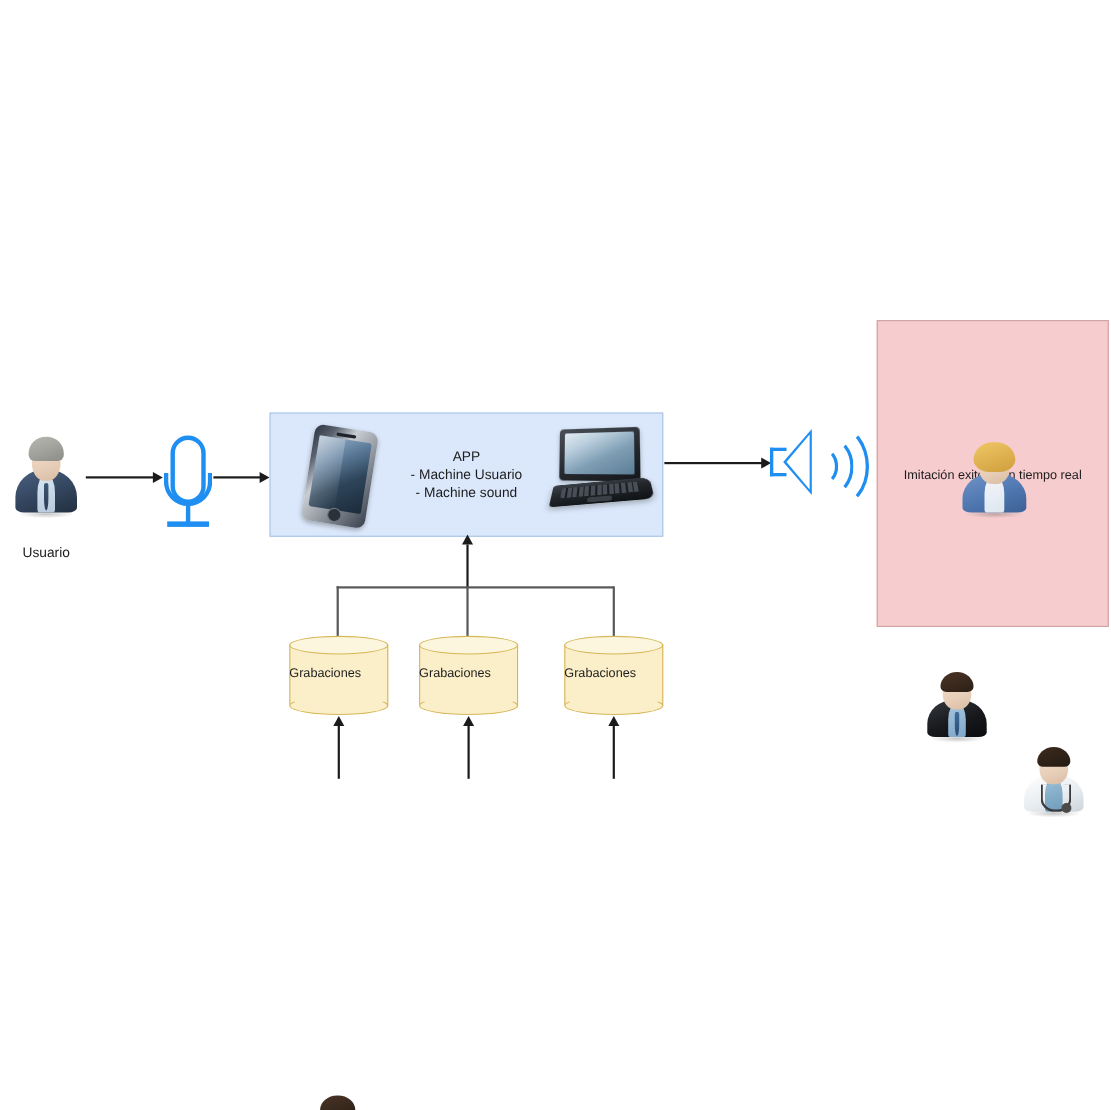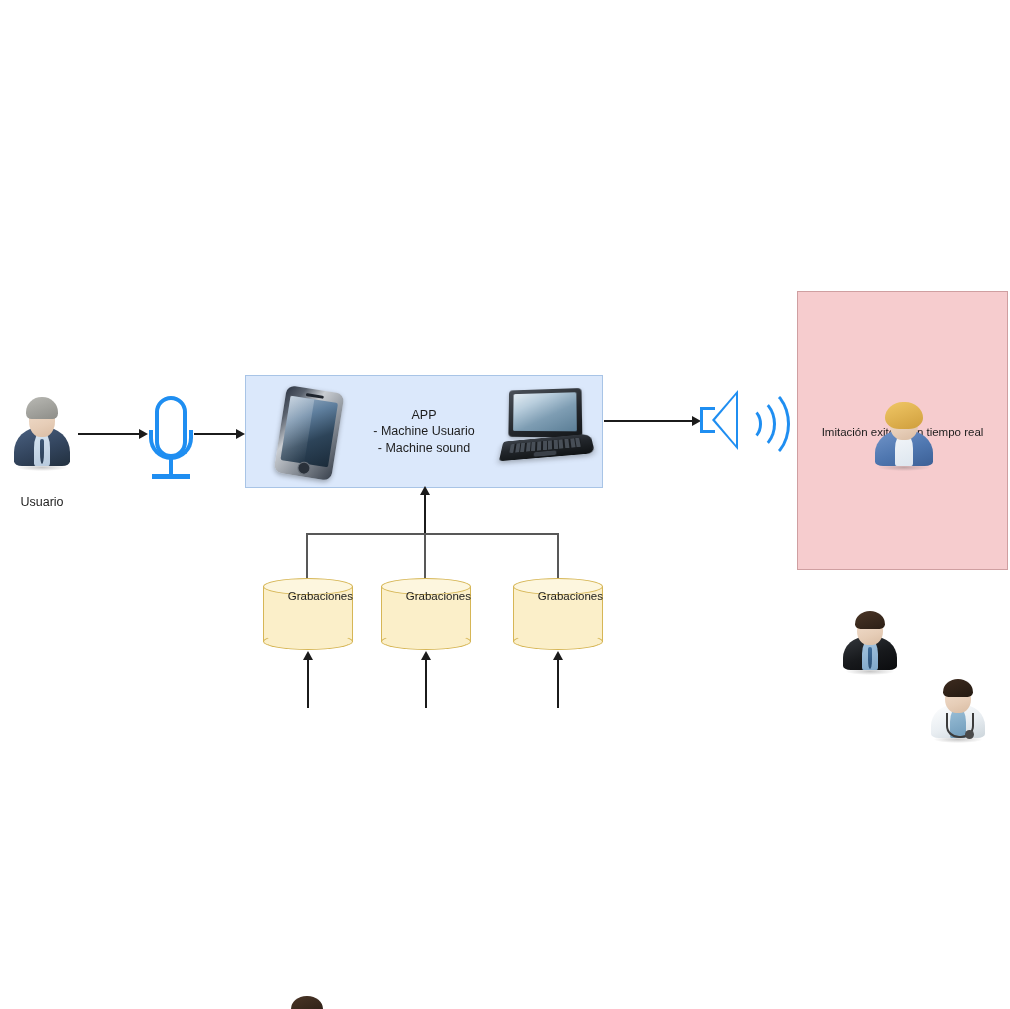--- a/index.html
+++ b/index.html
@@ -24,21 +24,21 @@
   
   .cyl{width:90px;height:72px;}
   .cyl .body{position:absolute;left:0;top:8px;width:90px;height:56px;
              background:#fbefc9;border-left:1.6px solid #d6b656;border-right:1.6px solid #d6b656;
              box-sizing:border-box;}
   .cyl .top{position:absolute;left:0;top:0px;width:90px;height:17px;
             background:#fdf6de;border:1.6px solid #d6b656;border-radius:50%;box-sizing:border-box;}
   .cyl .bot{position:absolute;left:0;top:55px;width:90px;height:17px;
             background:#fbefc9;border:1.6px solid #d6b656;border-radius:50%;box-sizing:border-box;
             border-top-color:transparent;}
-  .cyl .cl{position:absolute;left:0;right:0;top:12px;text-align:right;
+  .cyl .cl{position:absolute;left:0;right:0;top:28px;text-align:left;
            font-size:11.5px;color:#1c1c1c;z-index:4;}
 
   
   .ln{position:absolute;background:#585858;}
   .hln{height:1.4px;}
   .vln{width:1.4px;}
   .arrowhead{position:absolute;width:0;height:0;}
   .ah-right{border-top:5px solid transparent;border-bottom:5px solid transparent;border-left:9px solid #1b1b1b;}
   .ah-up{border-left:5px solid transparent;border-right:5px solid transparent;border-bottom:9px solid #1b1b1b;}
   .lnk{position:absolute;background:#1b1b1b;}

